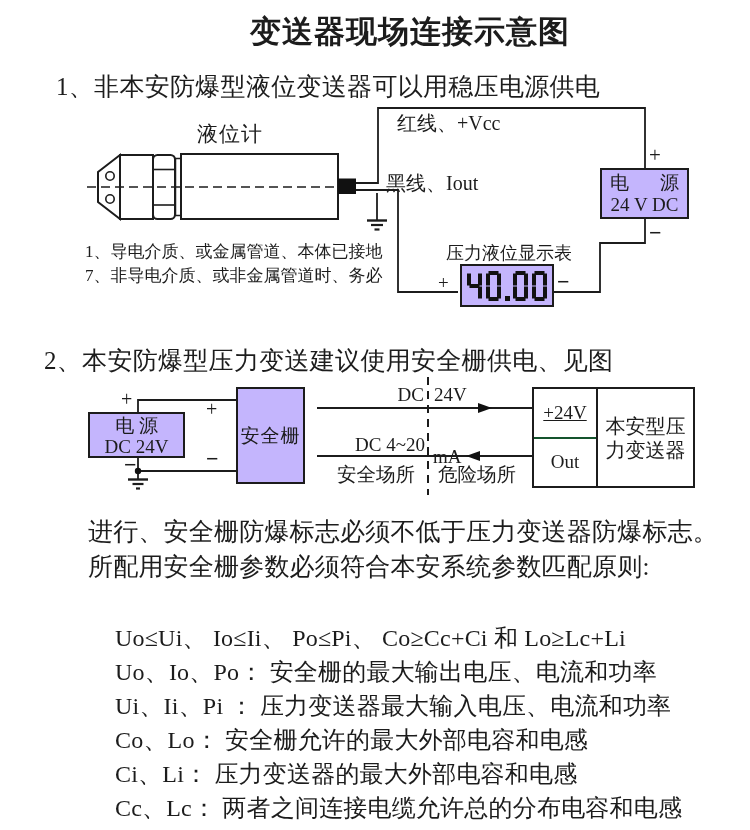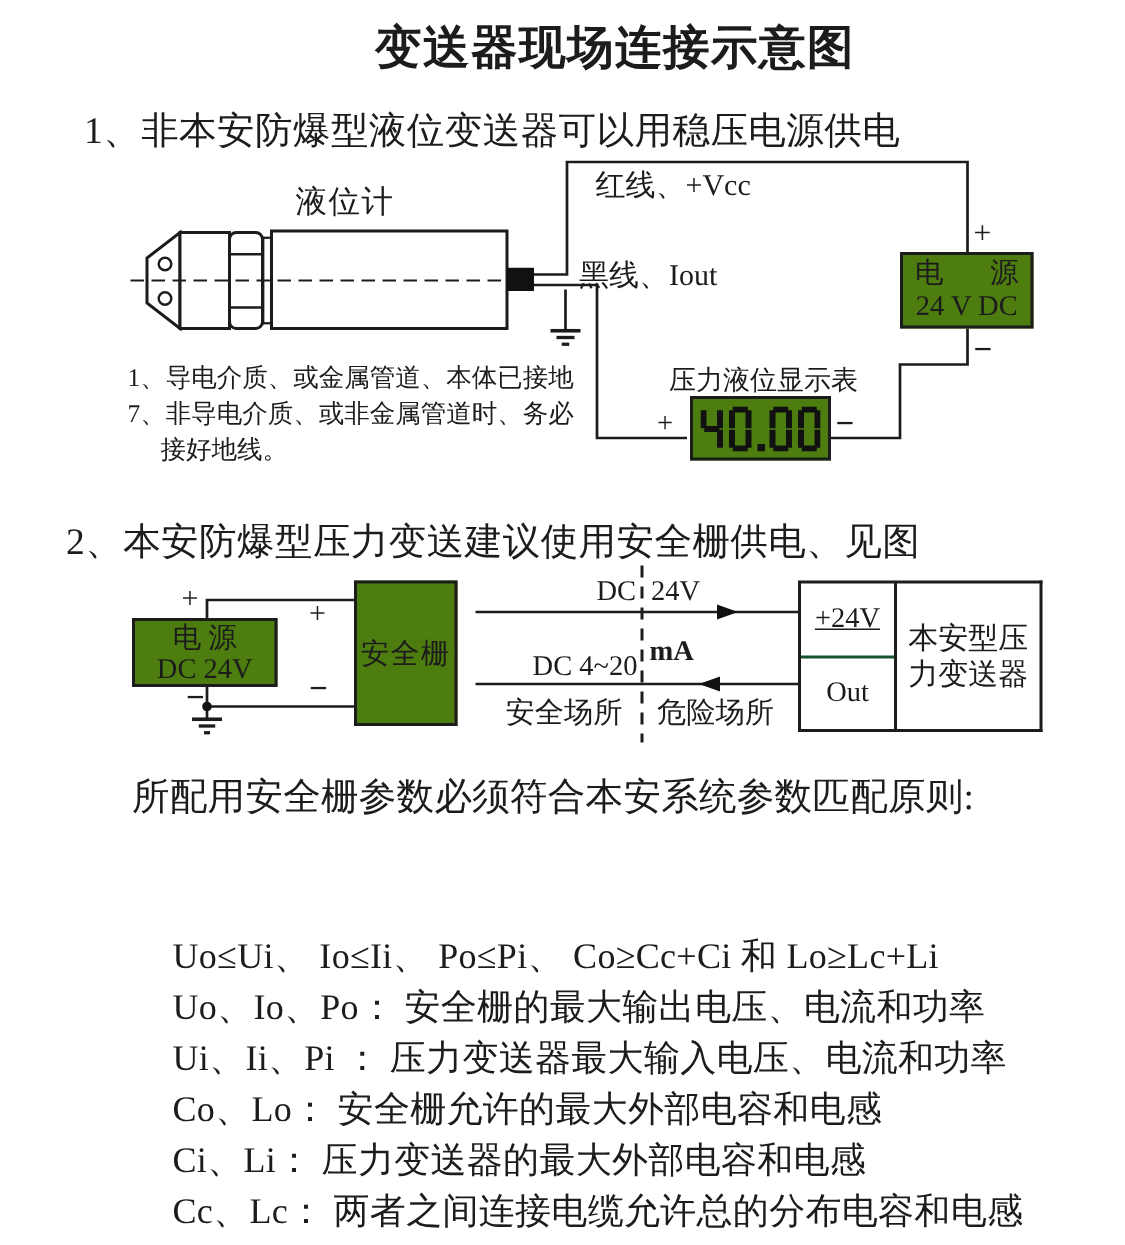--- a/index.html
+++ b/index.html
@@ -11,21 +11,21 @@
   }
   .abs { position:absolute; white-space:nowrap; }
   svg.wiring { position:absolute; left:0; top:0; pointer-events:none; }
   .title {
     font-family:Liberation Sans, sans-serif;
     font-weight:700; font-size:31px; letter-spacing:1px;
   }
   .h-sec { font-size:25px; letter-spacing:0.3px; }
   .lbl20 { font-size:20px; }
   .box {
-    position:absolute; border:2px solid #1c1c1c; background:#4d7c0f;
+    position:absolute; border:2px solid #1c1c1c; background:#c4b5fd;
   }
   .jl { text-align:justify; text-align-last:justify; }
   .sign { font-size:21px; }
   .minus { font-weight:700; font-size:22px; line-height:1; }
   .notes1 { font-size:17px; line-height:24px; }
   .notes1 .indent { padding-left:22px; }
   .meterbox { display:flex; align-items:center; justify-content:center; }
   .p1box { font-size:19px; line-height:22px; padding-top:2px; }
   .p1box .jl { padding:0 8px; }
   .p1box .ctr { text-align:center; }
@@ -135,57 +135,57 @@
         <rect x="65" y="15.5" width="4" height="12" fill="#111"></rect>
         <rect x="65" y="2.5" width="4" height="12" fill="#111"></rect>
       </svg>
   </div>
   <div class="abs sign" style="left:438px; top:272px; font-size:19px;">+</div>
   <div class="abs minus" style="left:557px; top:271px;">−</div>
 
   <div class="abs notes1" style="left:85px; top:240px;">
     <div>1、导电介质、或金属管道、本体已接地</div>
     <div>7、非导电介质、或非金属管道时、务必</div>
-    <div class="indent">接好地线。</div>
   </div>
 
   <div class="abs h-sec" style="left:44px; top:344px;">2、本安防爆型压力变送建议使用安全栅供电、见图</div>
 
   <div class="box p2box" style="left:88px; top:412px; width:97px; height:46px;">
     <div>电 源</div>
     <div>DC 24V</div>
   </div>
   <div class="abs sign" style="left:121px; top:388px; font-size:20px;">+</div>
   <div class="abs minus" style="left:124px; top:454px;">−</div>
 
   <div class="box barrierbox" style="left:236px; top:387px; width:69px; height:97px;font-family:Liberation Serif, serif;">
     <div>安全栅</div>
   </div>
   <div class="abs sign" style="left:206px; top:398px; font-size:20px;">+</div>
   <div class="abs minus" style="left:206px; top:448px;">−</div>
 
   <div class="abs ralign" style="left:368px; top:384px; width:56px; font-size:19px;">DC</div>
   <div class="abs" style="left:434px; top:384px; font-size:19px;">24V</div>
   <div class="abs ralign" style="left:338px; top:434px; width:87px; font-size:19px;">DC 4~20</div>
-  <div class="abs" style="left:433px; top:424px; font-size:19px;font-weight:bold;">mA</div>
+  <div class="abs" style="left:433px; top:446px; font-size:19px;">mA</div>
   <div class="abs" style="left:337px; top:461px; font-size:19.5px;">安全场所</div>
   <div class="abs" style="left:438px; top:461px; font-size:19.5px;">危险场所</div>
 
   <div class="termgroup" style="left:532px; top:387px; height:101px;">
     <div class="termcells">
       <div class="cell top">+24V</div>
       <div class="cell">Out</div>
     </div>
     <div class="txbox">
       <div>本安型压</div>
       <div>力变送器</div>
     </div>
   </div>
 
   <div class="abs para" style="left:88px; top:514px;">
+    <div>进行、安全栅防爆标志必须不低于压力变送器防爆标志。</div>
     <div>所配用安全栅参数必须符合本安系统参数匹配原则:</div>
   </div>
   <div class="abs rules" style="left:115px; top:621px;">
     <div>Uo≤Ui、 Io≤Ii、 Po≤Pi、 Co≥Cc+Ci 和 Lo≥Lc+Li</div>
     <div>Uo、Io、Po： 安全栅的最大输出电压、电流和功率</div>
     <div>Ui、Ii、Pi ： 压力变送器最大输入电压、电流和功率</div>
     <div>Co、Lo： 安全栅允许的最大外部电容和电感</div>
     <div>Ci、Li： 压力变送器的最大外部电容和电感</div>
     <div>Cc、Lc： 两者之间连接电缆允许总的分布电容和电感</div>
   </div>

